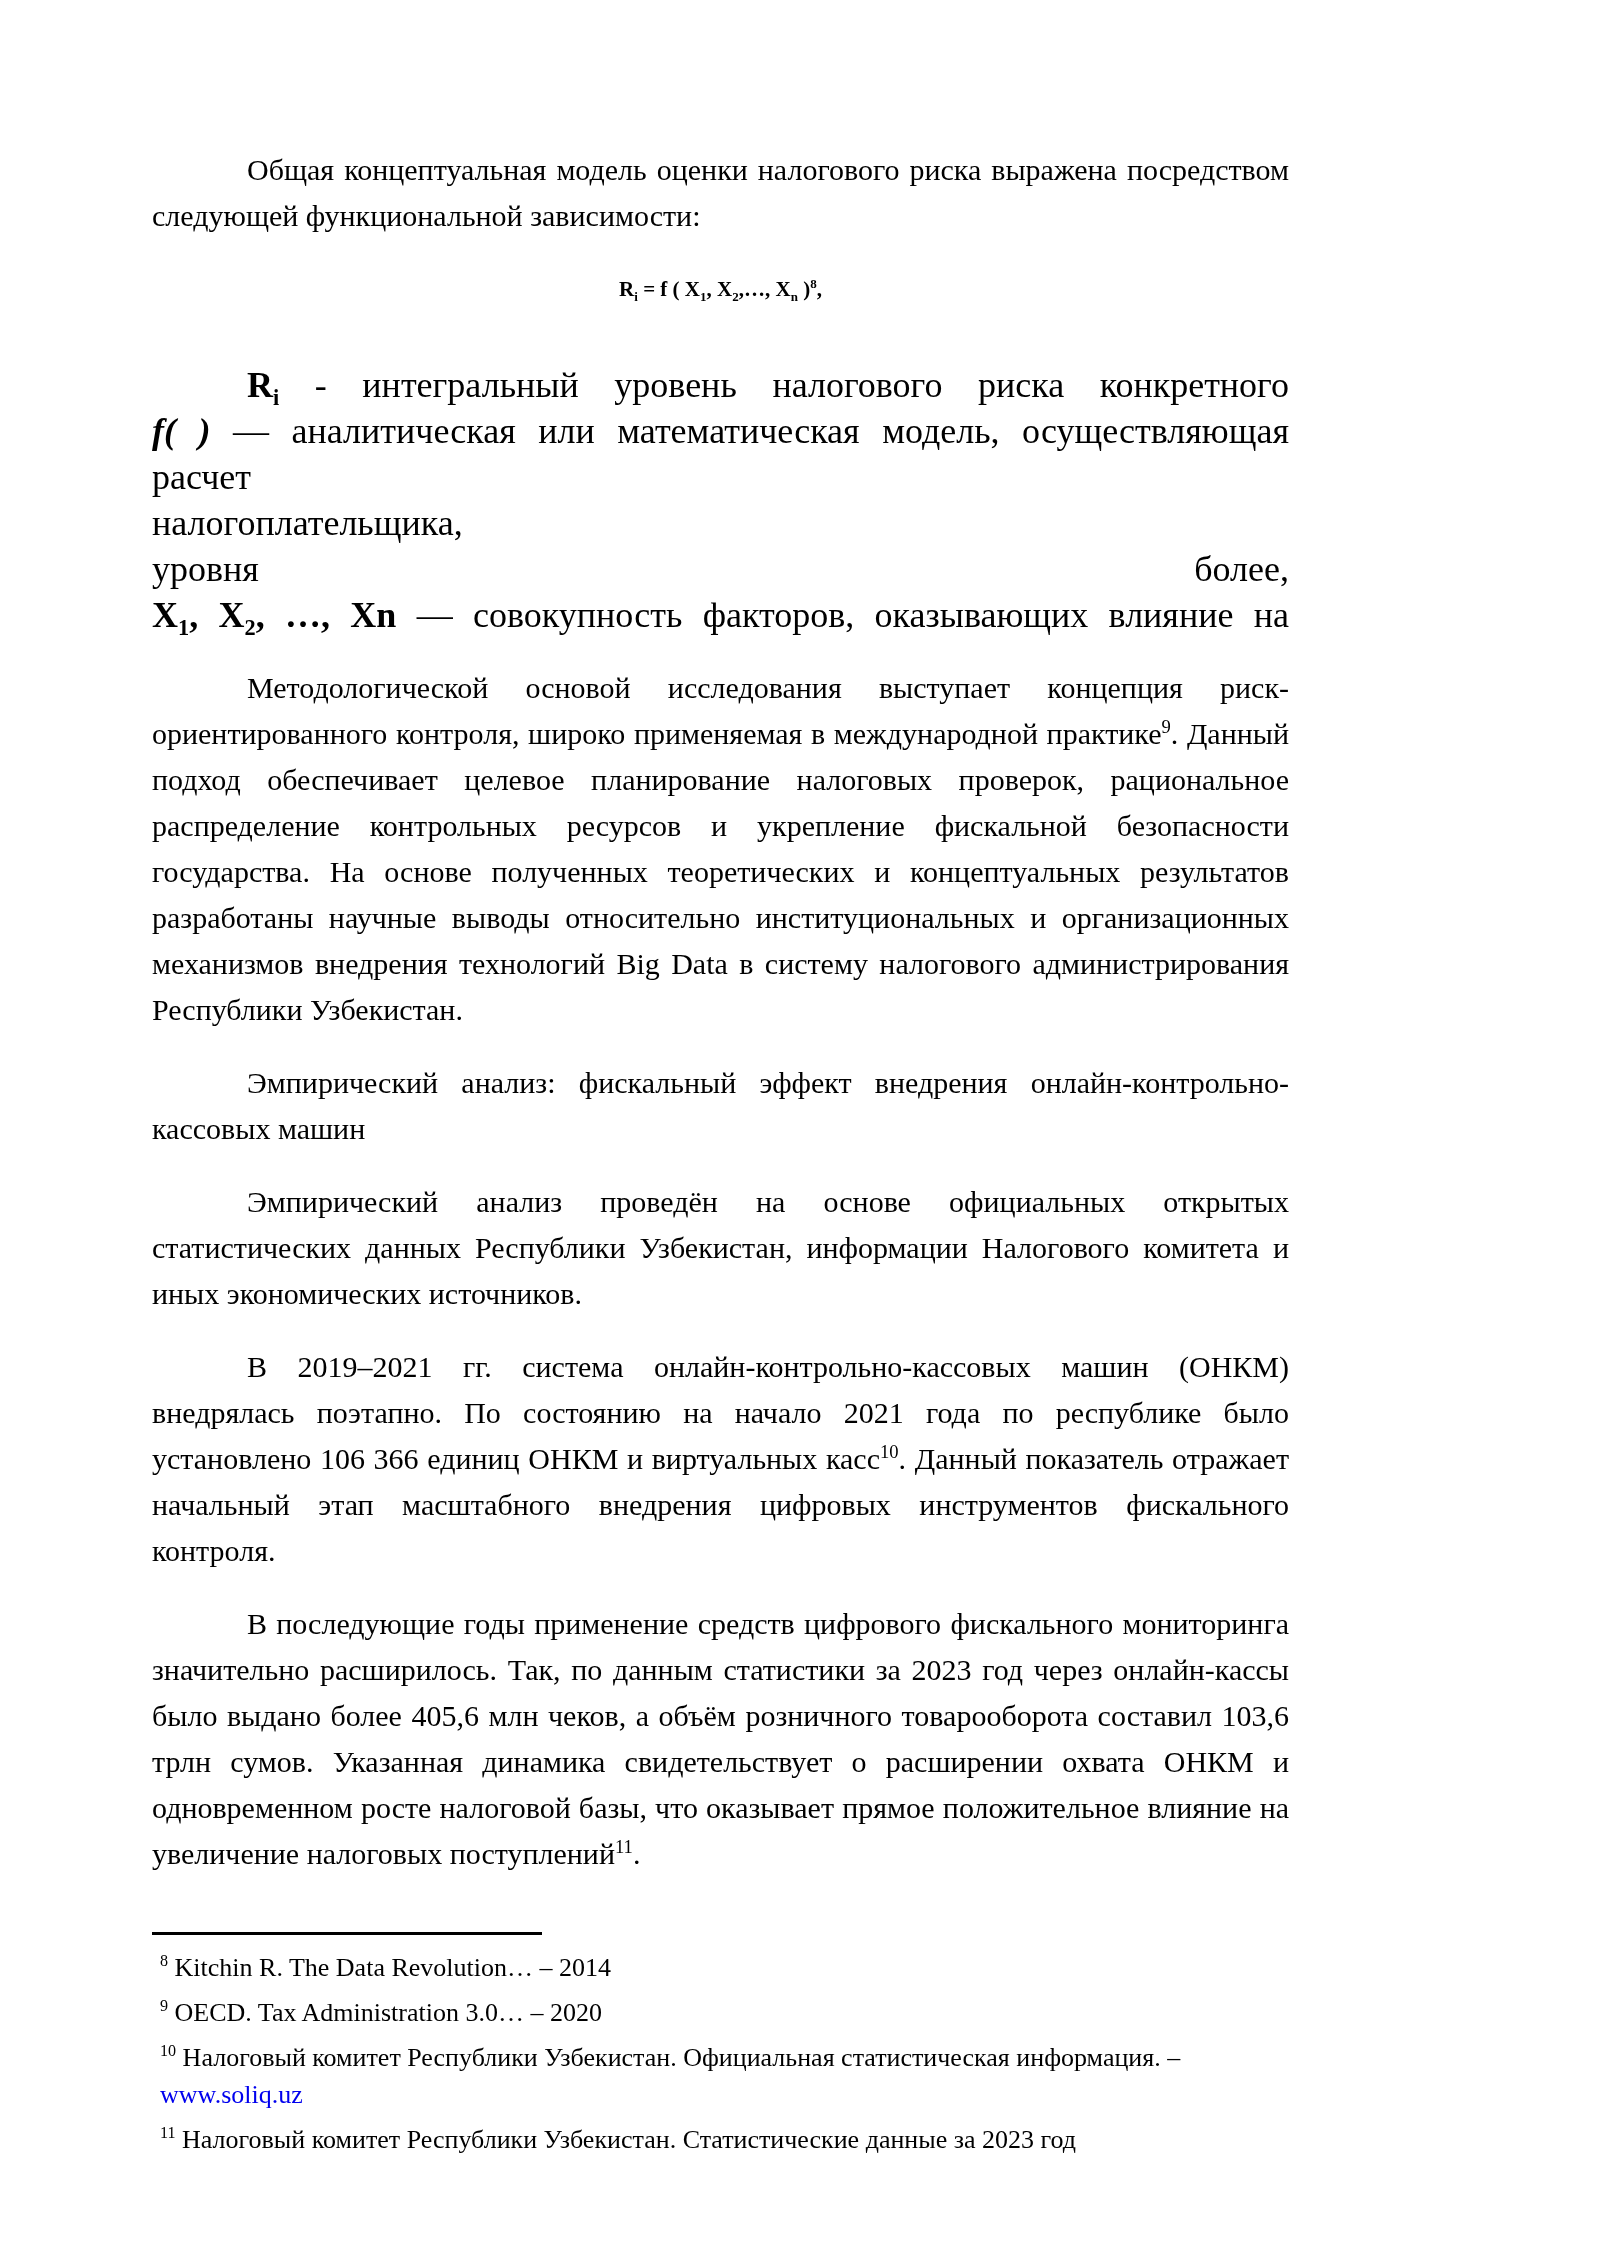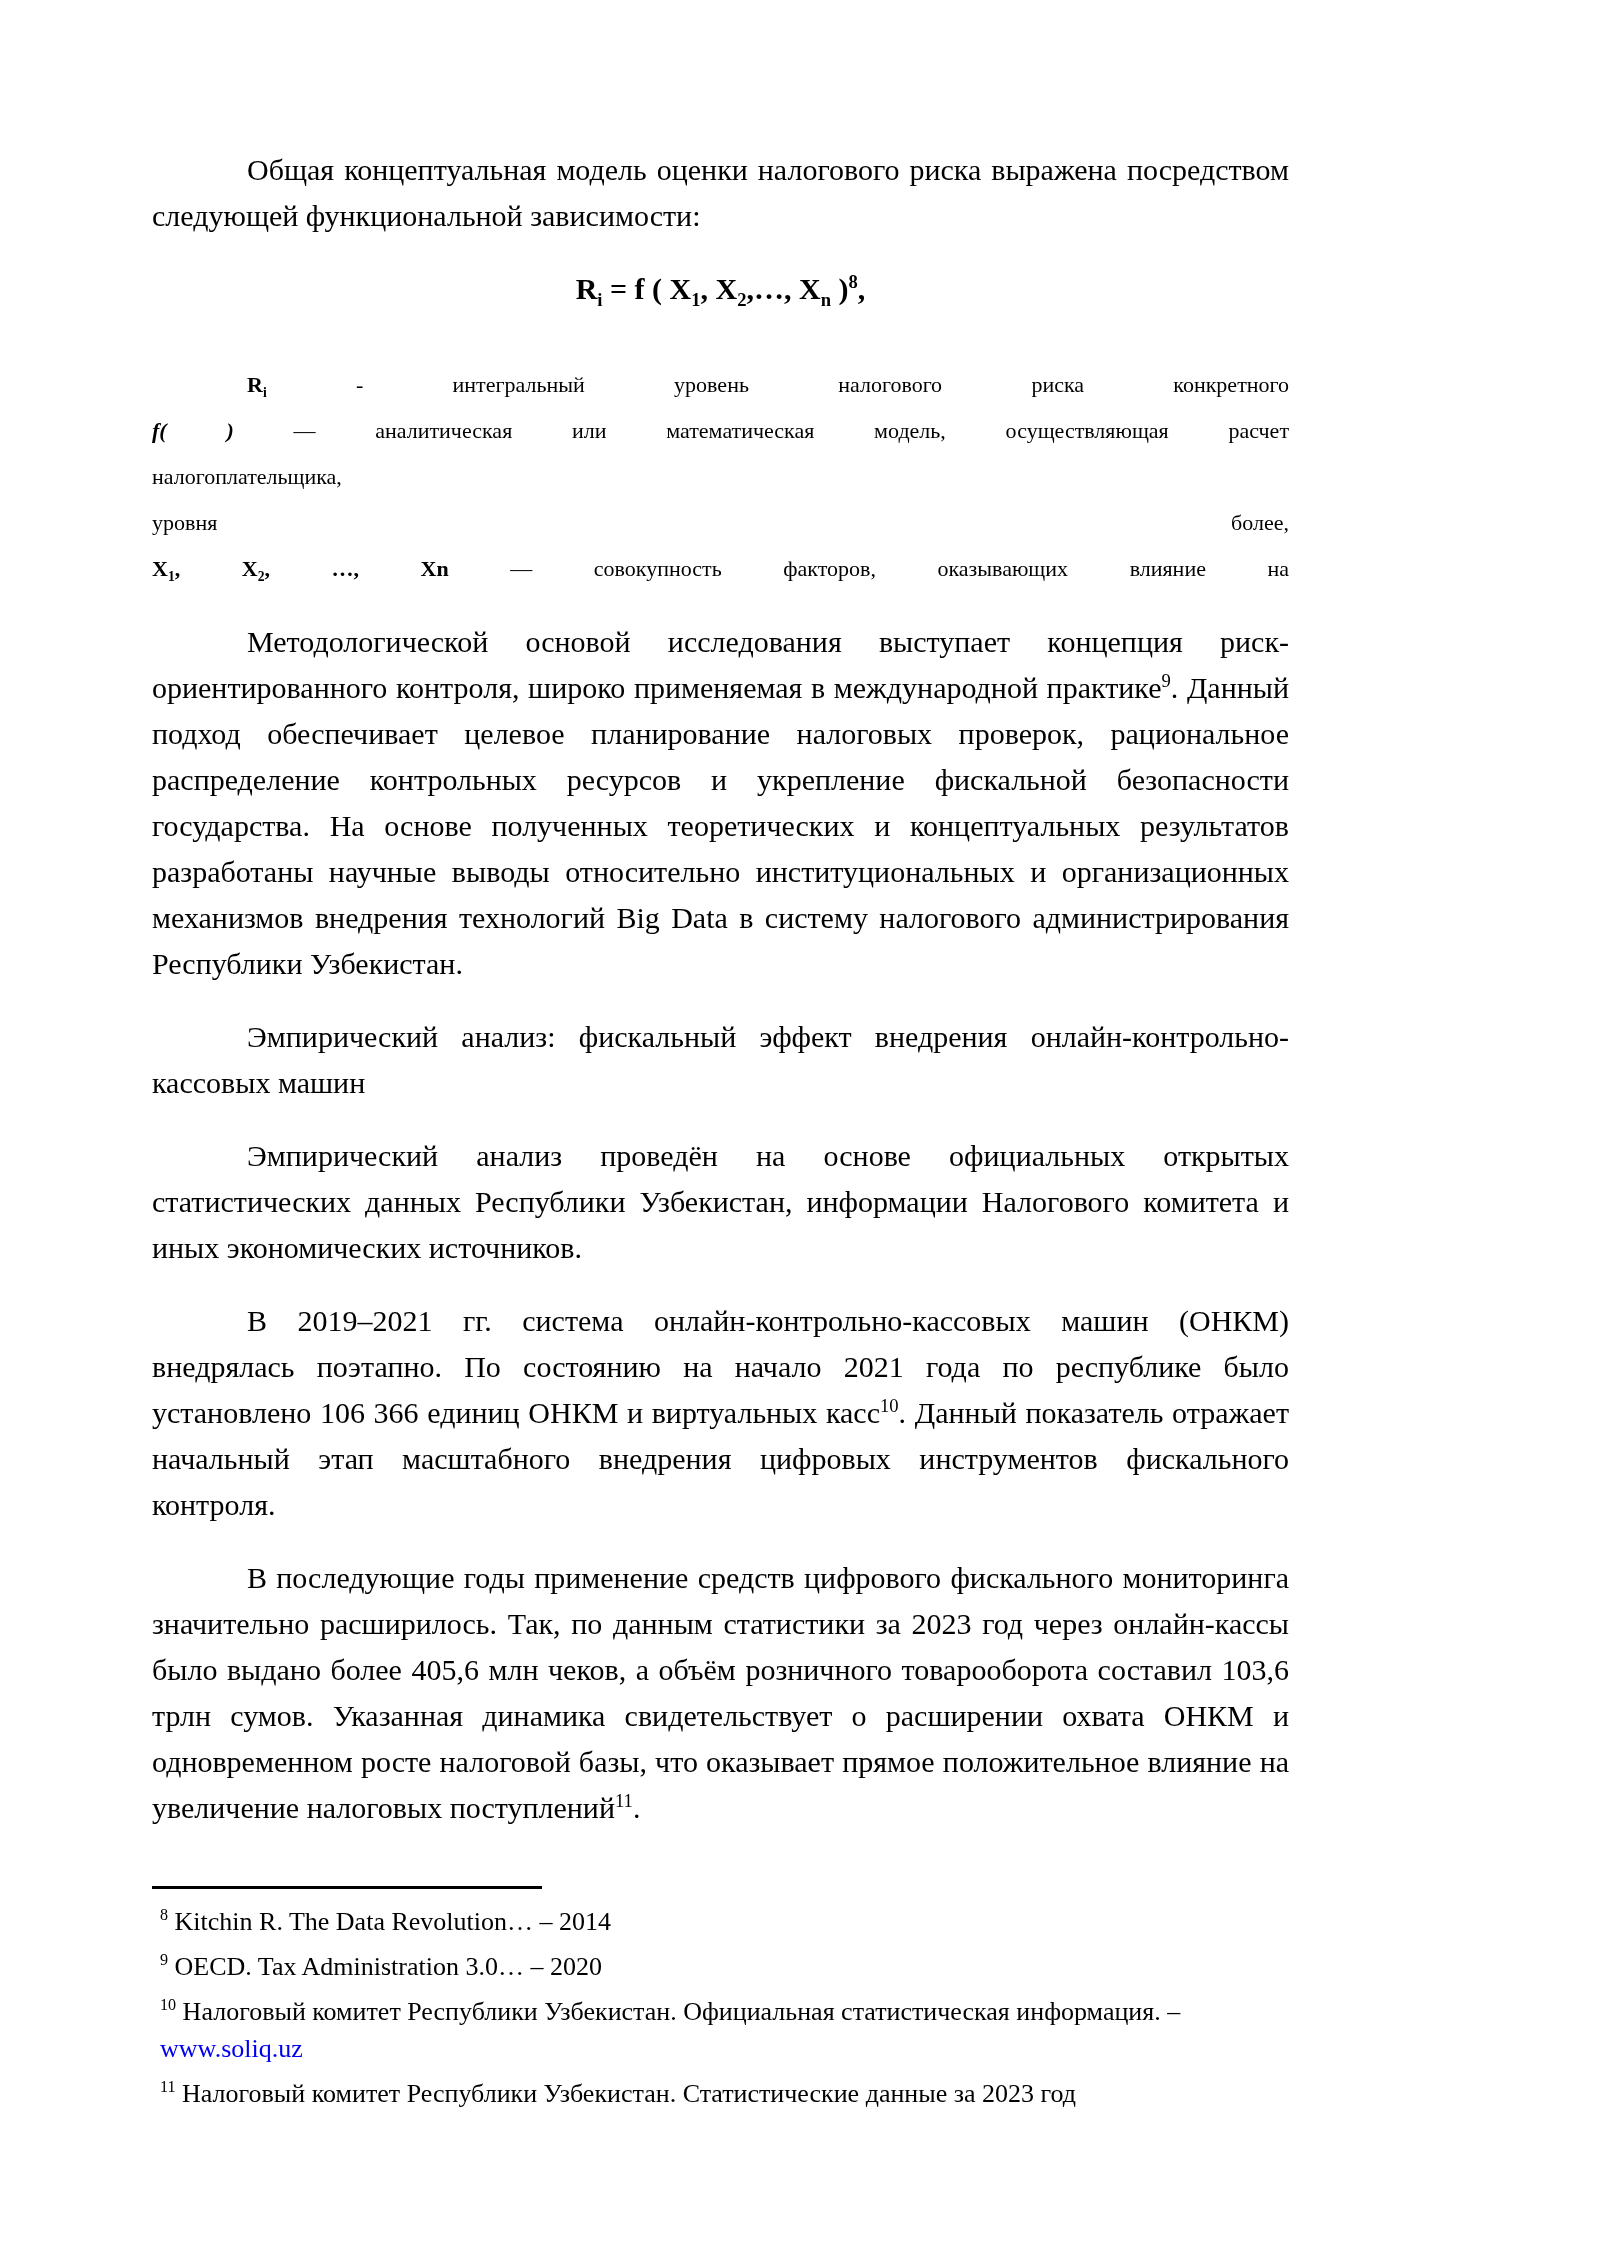--- a/index.html
+++ b/index.html
@@ -7,24 +7,24 @@
     width:1396px;height:2262px;box-sizing:border-box;
     padding:147px 107px 0 152px;
     background:var(--page,#fff);color:var(--text,#000);
     font-family:"Liberation Serif","DejaVu Serif",serif;
     font-size:30px;line-height:46px;
     overflow:hidden;
   }
   p,h2{margin:0 0 27px;text-align:justify;font-size:30px;line-height:46px;font-weight:normal;}
   h2{font-weight:normal;}
   .indent{text-indent:95px;}
-  .line{text-align:justify;font-size:22px;line-height:46px;}
+  .line{text-align:justify;font-size:36px;line-height:46px;}
   .just{text-align-last:justify;}
   .defs{margin:0 0 27px;}
-  .formula{text-align:center;margin:16px 0 50px;font-size:30px;line-height:46px;}
+  .formula{text-align:center;margin:16px 0 50px;font-size:21px;line-height:46px;}
   b{font-weight:bold;}
   .fi{font-weight:bold;font-style:italic;}
   sub,sup{font-size:0.62em;line-height:0;}
   .footnotes{padding-top:28px;}
   .fnsep{width:390px;height:0;border-top:3px solid var(--text,#000);margin:0 0 14px;}
   .footnotes p{font-size:26px;line-height:37px;margin:8px;text-align:left;text-indent:0;}
   .link{color:var(--link,#00e);cursor:pointer;}
 </style>
 </head>
 <body>

